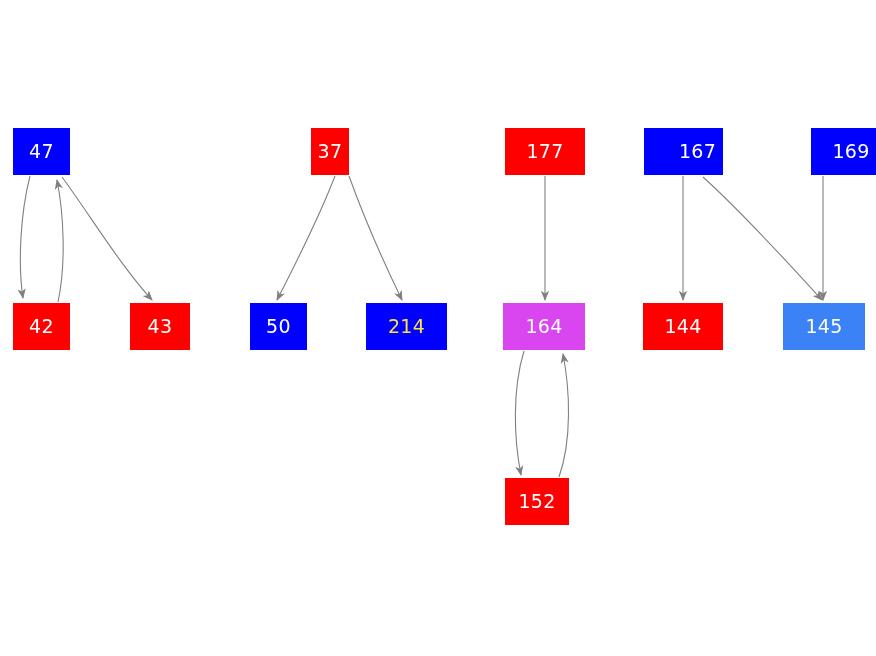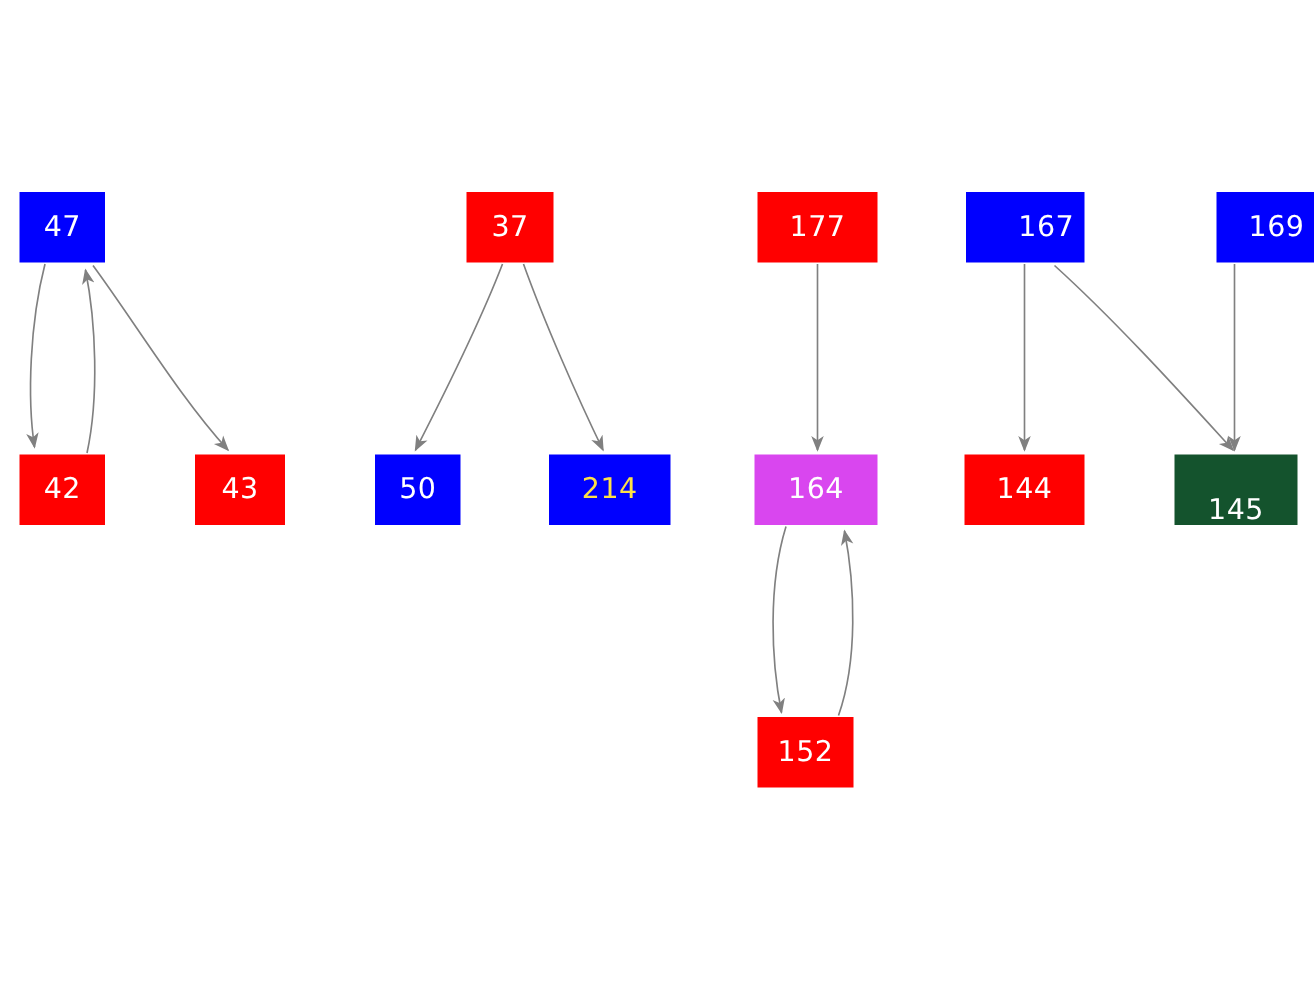--- a/index.html
+++ b/index.html
@@ -66,21 +66,21 @@
         <path d="M 683,176 L 683,300" fill="none" stroke="#808080" stroke-width="1.1" marker-end="url(#arrowhead)"></path>
         <path d="M 703,177 C 745,215 790,265 822,300" fill="none" stroke="#808080" stroke-width="1.1" marker-end="url(#arrowhead)"></path>
         <path d="M 823,176 L 823,300" fill="none" stroke="#808080" stroke-width="1.1" marker-end="url(#arrowhead)"></path>
       </g>
   </svg>
 
   <div id="nodes">
       <div class="node" style="left: 13px; top: 128px; width: 57px; height: 47px; background: rgb(0, 0, 255); color: rgb(255, 255, 255);">
         <span class="node-label">47</span>
       </div>
-      <div class="node" style="left: 311px; top: 128px; width: 58px; height: 47px; background: rgb(255, 0, 0); color: rgb(255, 255, 255);">
+      <div class="node" style="left: 311px; top: 128px; width: 38px; height: 47px; background: rgb(255, 0, 0); color: rgb(255, 255, 255);">
         <span class="node-label">37</span>
       </div>
       <div class="node" style="left: 505px; top: 128px; width: 80px; height: 47px; background: rgb(255, 0, 0); color: rgb(255, 255, 255);">
         <span class="node-label">177</span>
       </div>
       <div class="node" style="left: 644px; top: 128px; width: 79px; height: 47px; background: rgb(0, 0, 255); color: rgb(255, 255, 255); padding-left: 28px;">
         <span class="node-label">167</span>
       </div>
       <div class="node" style="left: 811px; top: 128px; width: 80px; height: 47px; background: rgb(0, 0, 255); color: rgb(255, 255, 255);">
         <span class="node-label">169</span>
@@ -96,21 +96,21 @@
       </div>
       <div class="node" style="left: 366px; top: 303px; width: 81px; height: 47px; background: rgb(0, 0, 255); color: #fde047;">
         <span class="node-label">214</span>
       </div>
       <div class="node" style="left: 503px; top: 303px; width: 82px; height: 47px; background: #d946ef; color: rgb(255, 255, 255);">
         <span class="node-label">164</span>
       </div>
       <div class="node" style="left: 643px; top: 303px; width: 80px; height: 47px; background: rgb(255, 0, 0); color: rgb(255, 255, 255);">
         <span class="node-label">144</span>
       </div>
-      <div class="node" style="left: 783px; top: 303px; width: 82px; height: 47px; background: #14532d; color: rgb(255, 255, 255); align-items: flex-end;">
+      <div class="node" style="left: 783px; top: 303px; width: 82px; height: 47px; background: #3b82f6; color: rgb(255, 255, 255);">
         <span class="node-label">145</span>
       </div>
       <div class="node" style="left: 505px; top: 478px; width: 64px; height: 47px; background: rgb(255, 0, 0); color: rgb(255, 255, 255);">
         <span class="node-label">152</span>
       </div>
     </div>
 
 </div>
 
 </body></html>

